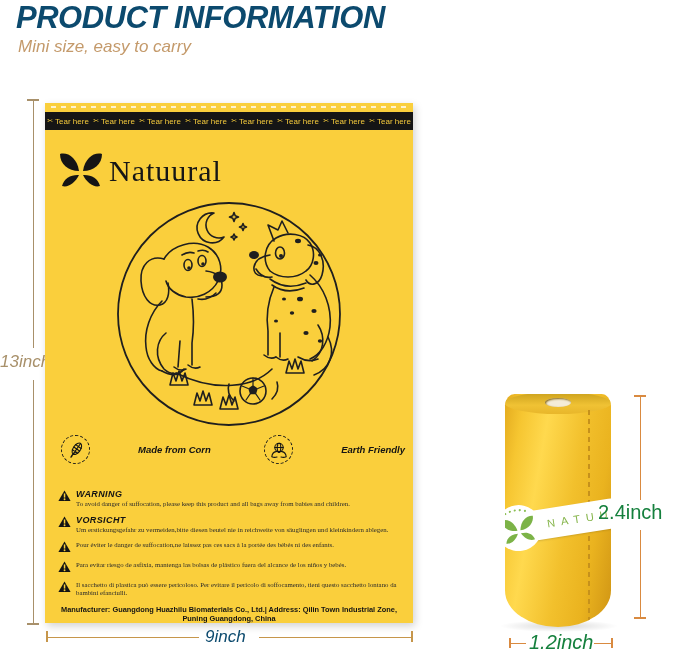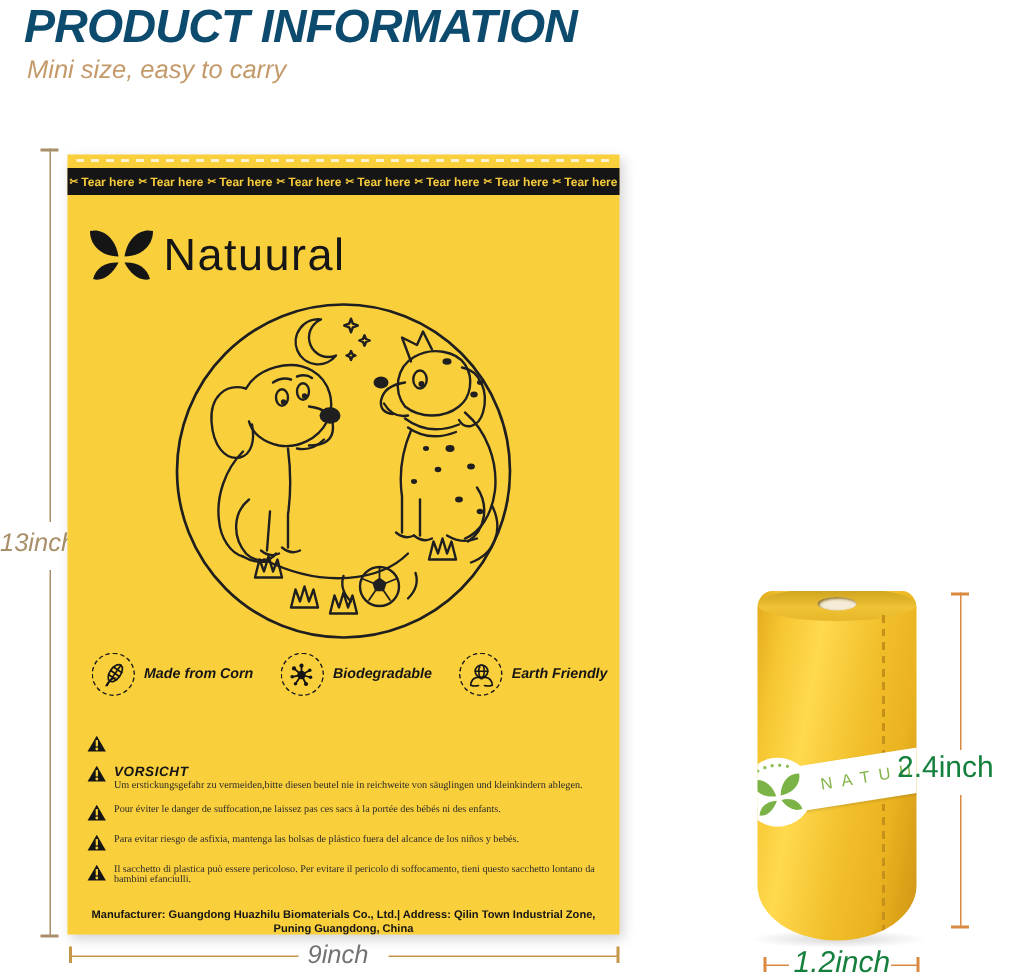--- a/index.html
+++ b/index.html
@@ -10,48 +10,48 @@
          letter-spacing:-0.5px;color:#0c4a6e;white-space:nowrap;}
   .subtitle{position:absolute;left:18px;top:37px;font-size:17px;font-style:italic;color:#C49A6B;}
 
   
   .bag{position:absolute;left:45px;top:103px;width:368px;height:520px;background:#FACF3C;
        box-shadow:2px 3px 8px rgba(0,0,0,.18);}
   .perf{position:absolute;left:6px;right:6px;top:3px;height:2px;
         background:repeating-linear-gradient(90deg,rgba(255,255,255,.75) 0 5px,rgba(255,255,255,0) 5px 10px);}
   .tear-strip{position:absolute;left:0;right:0;top:9px;height:18px;background:#151515;display:flex;
               align-items:center;justify-content:space-around;overflow:hidden;}
-  .tear-item{color:#F6CB3C;font-size:8px;font-weight:bold;white-space:nowrap;display:flex;align-items:center;text-align:center;}
+  .tear-item{color:#F6CB3C;font-size:8px;font-weight:normal;white-space:nowrap;display:flex;align-items:center;text-align:center;}
   .tear-item .sc{font-size:7px;margin-right:2px;}
   .logo-row{position:absolute;left:15px;top:48px;display:flex;align-items:center;}
-  .brand{font-family:Liberation Sans, sans-serif;font-size:30px;color:#161616;margin-left:7px;letter-spacing:1px;}
+  .brand{font-family:Liberation Serif, serif;font-size:30px;color:#161616;margin-left:7px;letter-spacing:1px;}
   .art{position:absolute;left:63px;top:90px;}
 
   
   .features{position:absolute;left:16px;top:332px;width:344px;display:flex;justify-content:space-between;}
-  .feature{display:flex;align-items:center;}
+  .feature{display:flex;align-items:center;gap:42px;}
   .fcirc{width:27px;height:27px;border:1.4px dashed #1a1a1a;border-radius:50%;display:flex;
          align-items:center;justify-content:center;flex:none;}
   .flabel{font-size:9.5px;font-weight:bold;font-style:italic;color:#141414;margin-left:6px;white-space:nowrap;}
 
   
   .warnings{position:absolute;left:13px;top:386px;width:344px;display:flex;flex-direction:column;gap:7px;}
   .warn{display:flex;align-items:flex-start;}
   .warn svg{flex:none;margin-top:1px;}
   .wtext{margin-left:5px;}
   .whead{font-size:9px;font-weight:bold;font-style:italic;color:#141414;letter-spacing:.4px;line-height:10px;}
   .wbody{font-size:6.8px;font-family:"Liberation Serif",serif;color:#2a2a2a;line-height:7.5px;margin-top:1px;}
   .mfr{position:absolute;left:6px;right:6px;top:502px;text-align:center;font-size:7.4px;font-weight:bold;color:#141414;}
 
   
   .dim{position:absolute;background:#A8906A;}
   .dim.gold{background:#C6964B;} .dim.orange{background:#D98A40;}
   .dlabel{position:absolute;font-style:italic;white-space:nowrap;}
   .d-tan{color:#A8906A;font-size:17px;}
-  .d-gold{color:#737373;font-size:17px;}
+  .d-gold{color:#0c4a6e;font-size:17px;}
   .d-orange{color:#15803d;font-size:20px;}
 
   
   .roll{position:absolute;left:505px;top:394px;width:106px;height:233px;overflow:hidden;
         border-radius:10px 10px 55px 55px / 12px 12px 38px 38px;
         background:linear-gradient(100deg,#e3aa1d 0%,#f6c631 14%,#ffd94e 32%,#f2c02c 58%,#eab31f 78%,#cf9414 100%);}
   .roll-top{position:absolute;left:0;top:-2px;width:106px;height:22px;border-radius:50%;
             background:linear-gradient(180deg,#caa01c,#f0c234 60%,#e8b62a);}
   .roll-hole{position:absolute;left:40px;top:4px;width:26px;height:9px;border-radius:50%;
              background:#f4ecd8;box-shadow:inset 1px 1px 2px #8a6a14;}
@@ -216,60 +216,44 @@
                 <ellipse cx="9" cy="7.5" rx="3.6" ry="6.5"></ellipse>
                 <path d="M9,1 V14 M5.7,4.8 H12.3 M5.5,7.8 H12.5 M5.8,10.8 H12.2"></path>
               </g>
             <path d="M3,16.5 Q5.5,10.5 11,10.5 Q6.5,12 4.8,16.5 Z" fill="#141414" stroke="none"></path>
           </svg>
         </span>
         <span class="flabel">Made from Corn</span>
       </div>
       <div class="feature">
         <span class="fcirc">
-          <svg width="18" height="18" viewBox="0 0 18 18">
-            <g stroke="#141414" stroke-width="1.2">
-                <path d="M9,9 L9,2.8 M9,9 L14.5,5.8 M9,9 L15,10.5 M9,9 L12,15 M9,9 L5,14.8 M9,9 L2.8,10.2 M9,9 L4,4.6"></path>
-              </g>
-            <g fill="#141414">
-                <circle cx="9" cy="9" r="2.8"></circle>
-                <circle cx="9" cy="2.8" r="1.4"></circle>
-                <circle cx="14.5" cy="5.8" r="1.2"></circle>
-                <circle cx="15" cy="10.5" r="1.2"></circle>
-                <circle cx="12" cy="15" r="1.4"></circle>
-                <circle cx="5" cy="14.8" r="1.2"></circle>
-                <circle cx="2.8" cy="10.2" r="1.2"></circle>
-                <circle cx="4" cy="4.6" r="1.4"></circle>
-              </g>
-          </svg>
-        </span>
-        <span class="flabel">Biodegradable</span>
-      </div>
-      <div class="feature">
-        <span class="fcirc">
           <svg width="18" height="18" viewBox="0 0 18 18" fill="none" stroke="#141414" stroke-width="1.1" stroke-linecap="round">
             <circle cx="9" cy="6.5" r="4.2"></circle>
               <ellipse cx="9" cy="6.5" rx="1.8" ry="4.2"></ellipse>
               <path d="M4.8,6.5 H13.2"></path>
             <path d="M6.5,4.2 q1.5,-1 2.5,0" fill="#141414" stroke="none"></path>
             <path d="M1.8,15.8 Q2.2,11.2 6,10.6 Q8,10.3 8.6,11.5 M1.8,15.8 q2.6,1 5.2,0.2"></path>
             <path d="M16.2,15.8 Q15.8,11.2 12,10.6 Q10,10.3 9.4,11.5 M16.2,15.8 q-2.6,1 -5.2,0.2"></path>
           </svg>
         </span>
         <span class="flabel">Earth Friendly</span>
       </div>
     </div>
 
     <div class="warnings">
       <div class="warn">
         <svg width="13" height="12" viewBox="0 0 13 12">
             <path d="M6.5,0.5 L12.6,11 H0.4 Z" fill="#141414"></path>
             <rect x="5.8" y="3.4" width="1.5" height="4.2" fill="#F9CE3B"></rect>
             <circle cx="6.55" cy="9.3" r="0.95" fill="#F9CE3B"></circle>
           </svg>
+        <div class="wtext">
+            <div class="whead">WARNING</div>
+            <div class="wbody">To avoid danger of suffocation, please keep this product and all bags away from babies and children.</div>
+          </div>
       </div>
       <div class="warn">
         <svg width="13" height="12" viewBox="0 0 13 12">
             <path d="M6.5,0.5 L12.6,11 H0.4 Z" fill="#141414"></path>
             <rect x="5.8" y="3.4" width="1.5" height="4.2" fill="#F9CE3B"></rect>
             <circle cx="6.55" cy="9.3" r="0.95" fill="#F9CE3B"></circle>
           </svg>
         <div class="wtext">
             <div class="whead">VORSICHT</div>
             <div class="wbody">Um erstickungsgefahr zu vermeiden,bitte diesen beutel nie in reichweite von säuglingen und kleinkindern ablegen.</div>

